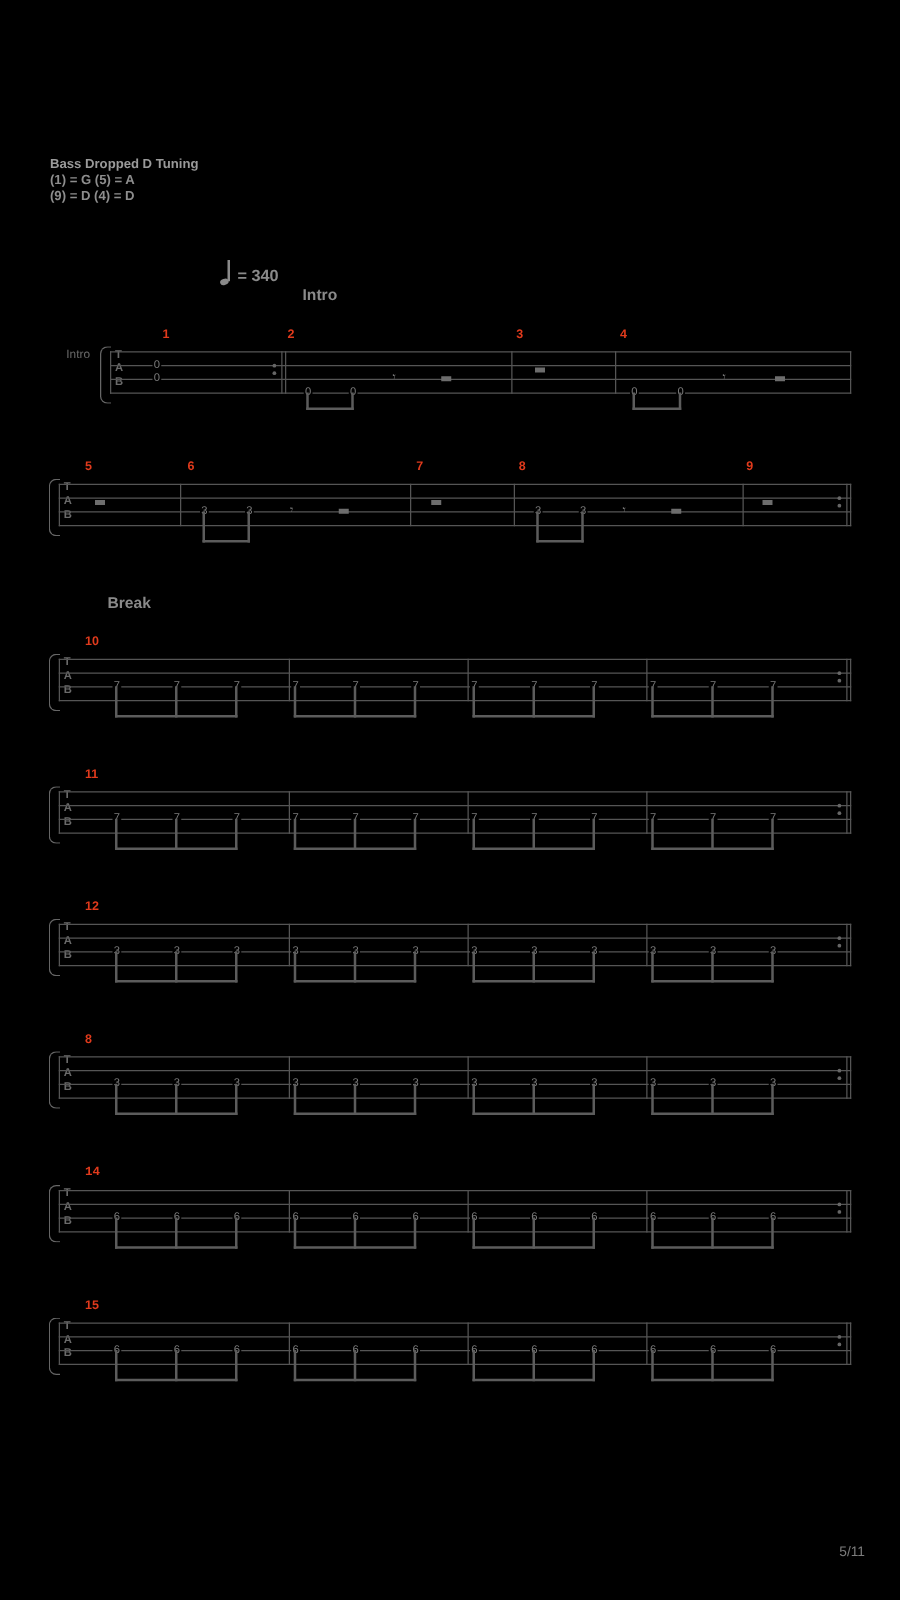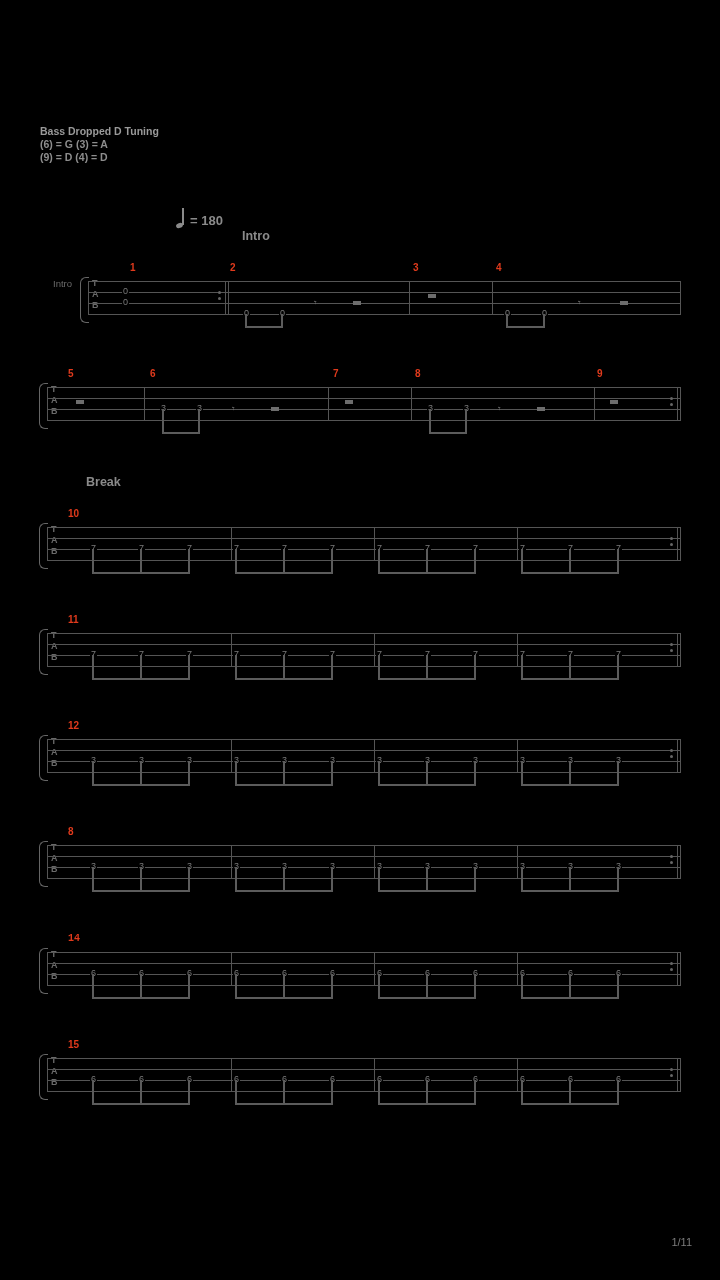--- a/index.html
+++ b/index.html
@@ -57,30 +57,30 @@
   .pagenum{position:absolute;right:28px;bottom:32px;font-size:11px;color:#7c7c7c;}
 </style>
 </head>
 <body>
 
 <div class="page">
 
 
   <div class="tuning">
     <div>Bass Dropped D Tuning</div>
-    <div>(6) = G (3) = A</div>
+    <div>(1) = G (5) = A</div>
     <div>(9) = D (4) = D</div>
   </div>
 
   <div class="tempo">
     <span class="qnote">
       <span class="head"></span>
         <span class="stem"></span>
     </span>
-    <span>= 180</span>
+    <span>= 340</span>
   </div>
 
   <div class="section-label" style="left:242px;top:229px;">Intro</div>
   <div class="section-label" style="left:86px;top:475px;">Break</div>
 
   <div class="sys" style="left:0;top:270px;width:720px;height:60px;">
     <div class="instr" style="left:53px;top:8px;">Intro</div>
     <div class="brace" style="left:80px;top:7px;width:8px;height:44px;"></div>
     <div class="clef" style="left:92px;top:9px;">T</div>
     <div class="clef" style="left:92px;top:20px;">A</div>
@@ -467,14 +467,14 @@
       <div class="beam" style="left:378px;top:56px;width:98px;"></div>
       <div class="note" style="left:519px;top:28px;">6</div>
       <div class="stem" style="left:521px;top:33px;height:25px;"></div>
       <div class="note" style="left:567px;top:28px;">6</div>
       <div class="stem" style="left:569px;top:33px;height:25px;"></div>
       <div class="note" style="left:615px;top:28px;">6</div>
       <div class="stem" style="left:617px;top:33px;height:25px;"></div>
       <div class="beam" style="left:521px;top:56px;width:98px;"></div>
     </div>
 
-  <div class="pagenum">1/11</div>
+  <div class="pagenum">5/11</div>
 </div>
 
 </body></html>

